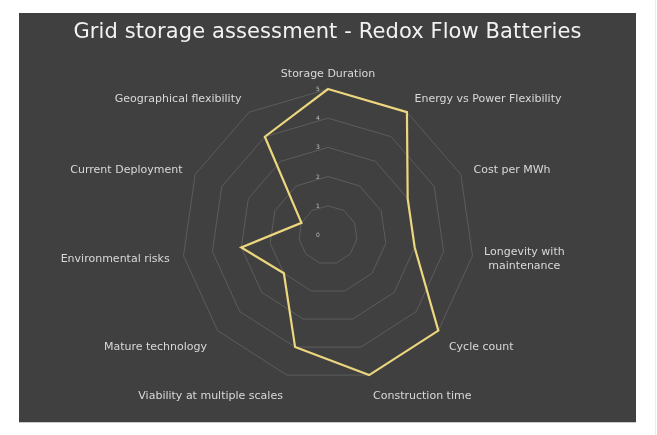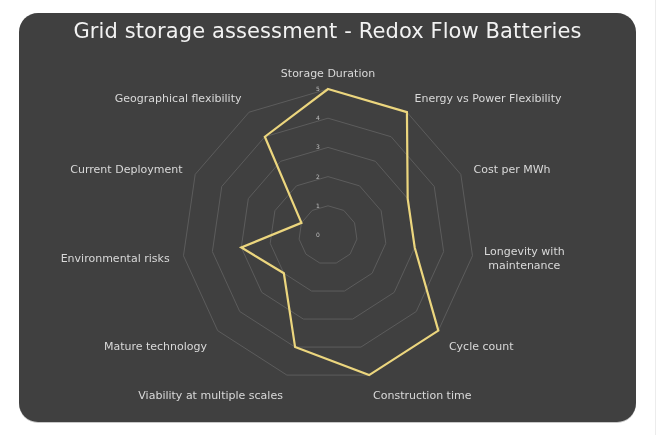--- a/index.html
+++ b/index.html
@@ -7,21 +7,20 @@
     width: 657px; height: 435px; background: #ffffff; position: relative; overflow: hidden;
     font-family: "DejaVu Sans", "Liberation Sans", sans-serif;
   }
   .right-rule {
     position: absolute; left: 655px; top: 0; width: 1px; height: 435px; background: #ececec;
   }
   .panel {
     position: absolute; left: 19px; top: 13px; width: 617px; height: 409px;
     background: #404040;
     box-shadow: 0 1px 0 #c8c8c8;
-    border-radius: 19px;
   }
   .chart-title {
     position: absolute; left: 0; top: 6px; width: 617px; text-align: center;
     color: #f2f2f2; font-size: 21px; letter-spacing: 0.1px;
     font-family: "DejaVu Sans", sans-serif;
   }
   svg.radar { position: absolute; left: 0; top: 0; }
   .axis-label { fill: #d9d9d9; font-size: 11px; font-family: "DejaVu Sans", sans-serif; }
   .tick-label { fill: #bfbfbf; font-size: 6px; font-family: "DejaVu Sans", sans-serif; }
 </style>

